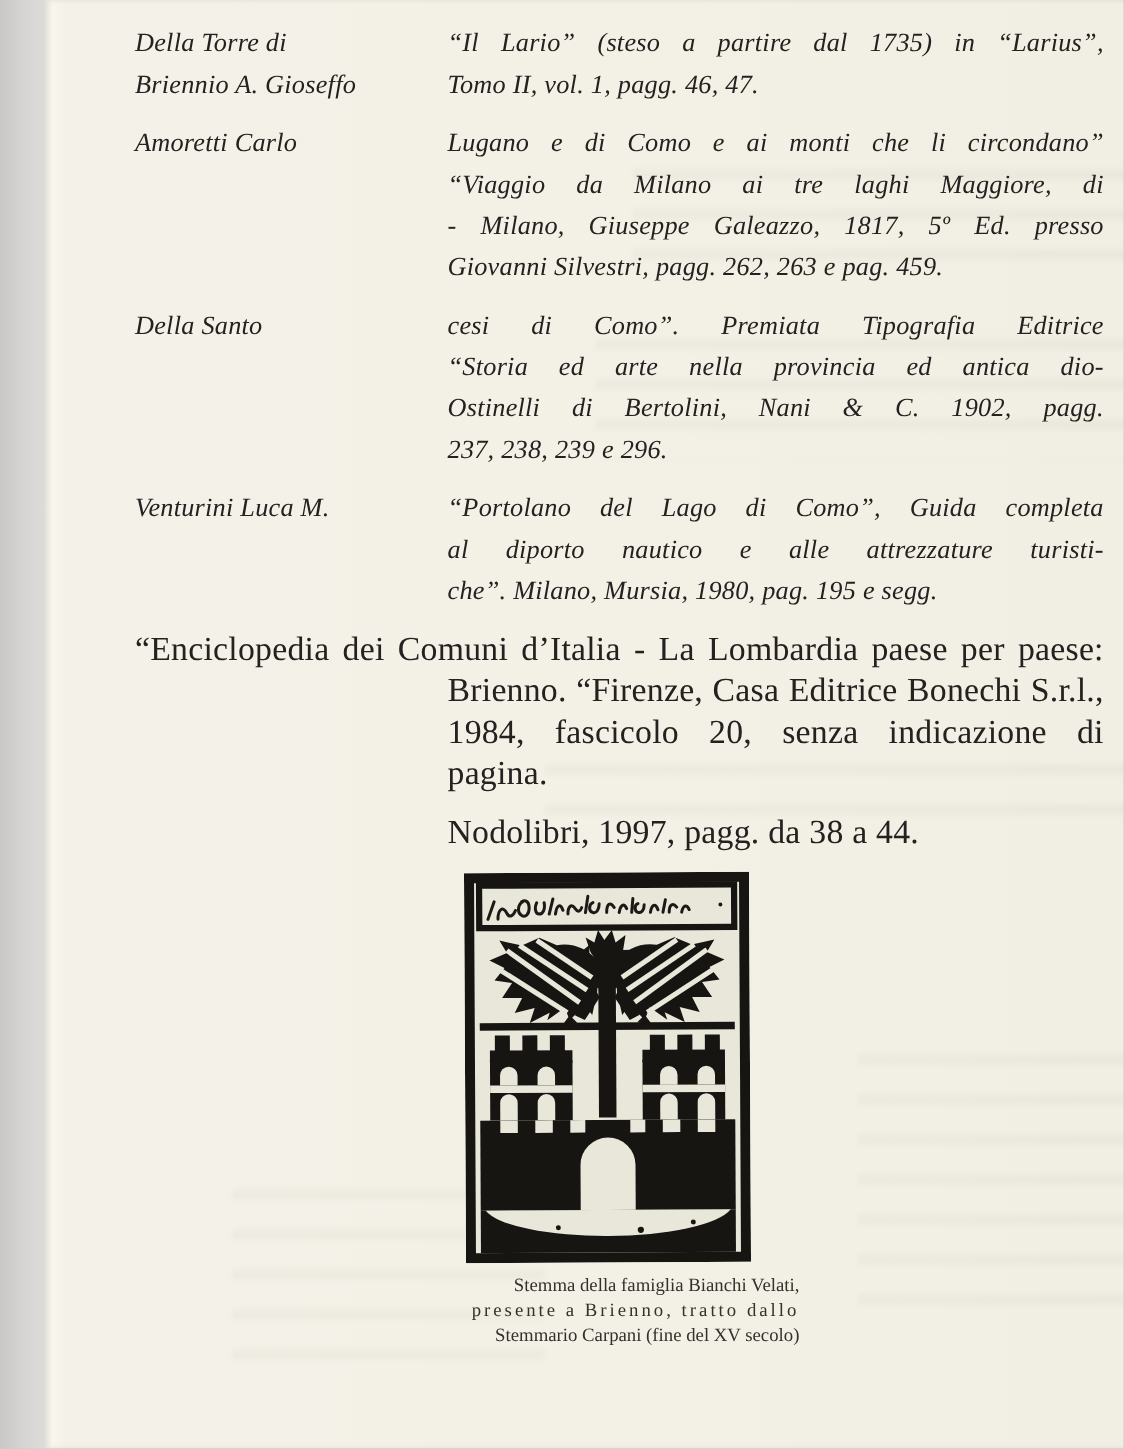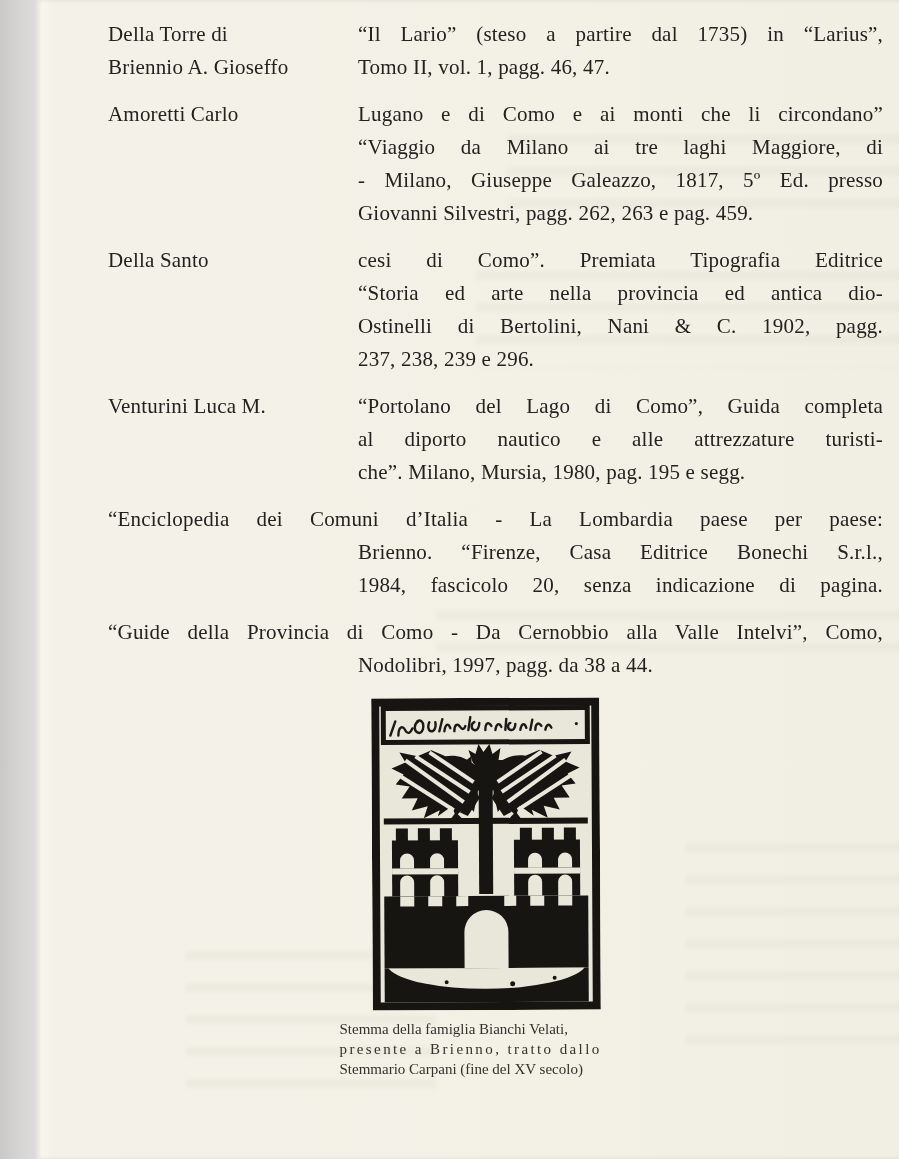--- a/index.html
+++ b/index.html
@@ -18,35 +18,35 @@
   .page {
     position:absolute; left:36px; top:0; width:863px; height:1159px;
     background:linear-gradient(90deg,#fbf9f1 0px, #f4f1e8 16px, #f3f0e6 55%, #f1eee3 100%);
     box-shadow: inset 3px 0 4px rgba(0,0,0,0.10);
   }
   .content { position:absolute; left:108px; top:18px; width:775px; }
 
   .entry {
     display:grid; grid-template-columns:250px 525px;
     margin-bottom:14px;
-    font-size:21px; line-height:33px; letter-spacing:0.2px;
+    font-size:21px; line-height:33px; letter-spacing:0.2px;font-style:italic;
   }
   .aline { text-align:left; }
   .jl  { text-align:justify; text-align-last:justify; }
   .ll  { text-align:center; text-align-last:left; }
 
-  .fw { margin-bottom:14px; font-size:21px; line-height:33px; letter-spacing:0.2px; }
+  .fw { margin-bottom:14px; font-size:27px; line-height:33px; letter-spacing:0.2px; }
   .fw-cont { margin-left:250px; width:525px; }
 
   .figure-wrap { width:228px; margin:16px auto 0; transform:translateX(-10px) rotate(-0.3deg); }
   .stemma { display:block; }
 
   .caption {
     width:300px; margin:9px auto 0; transform:translateX(-6px);
-    text-align:left; font-size:15px; line-height:20px; color:#33312c;
+    text-align:right; font-size:15px; line-height:20px; color:#33312c;
   }
   .caption .sp { letter-spacing:2.4px; }
 
   .ghost {
     position:absolute; filter:blur(2px); pointer-events:none; opacity:.55;
     background:repeating-linear-gradient(180deg,
       transparent 0 23px, rgba(110,100,82,0.08) 23px 32px);
   }
   .g1 { left:470px; top:112px;  width:410px; height:110px; }
   .g2 { left:440px; top:248px;  width:440px; height:120px; }
@@ -117,21 +117,20 @@
       </div>
     </div>
 
     <div class="fw">
       <div class="jl">“Enciclopedia dei Comuni d’Italia - La Lombardia paese per paese:</div>
       <div class="fw-cont jl">Brienno. “Firenze, Casa Editrice Bonechi S.r.l.,</div>
       <div class="fw-cont jl">1984, fascicolo 20, senza indicazione di pagina.</div>
     </div>
 
     <div class="fw">
-      <div class="jl">“Guide della Provincia di Como - Da Cernobbio alla Valle Intelvi”, Como,</div>
       <div class="fw-cont ll">Nodolibri, 1997, pagg. da 38 a 44.</div>
     </div>
 
     <div class="figure-wrap">
       <svg class="stemma" width="228" height="312" viewBox="0 0 228 312" role="img" aria-label="la De bianchi de velate">
 
         <rect x="0" y="0" width="228" height="312" fill="#e9e6da"></rect>
 
         <g>
           <rect x="12" y="10" width="204" height="34" fill="#e9e6da" stroke="#171512" stroke-width="5"></rect>

